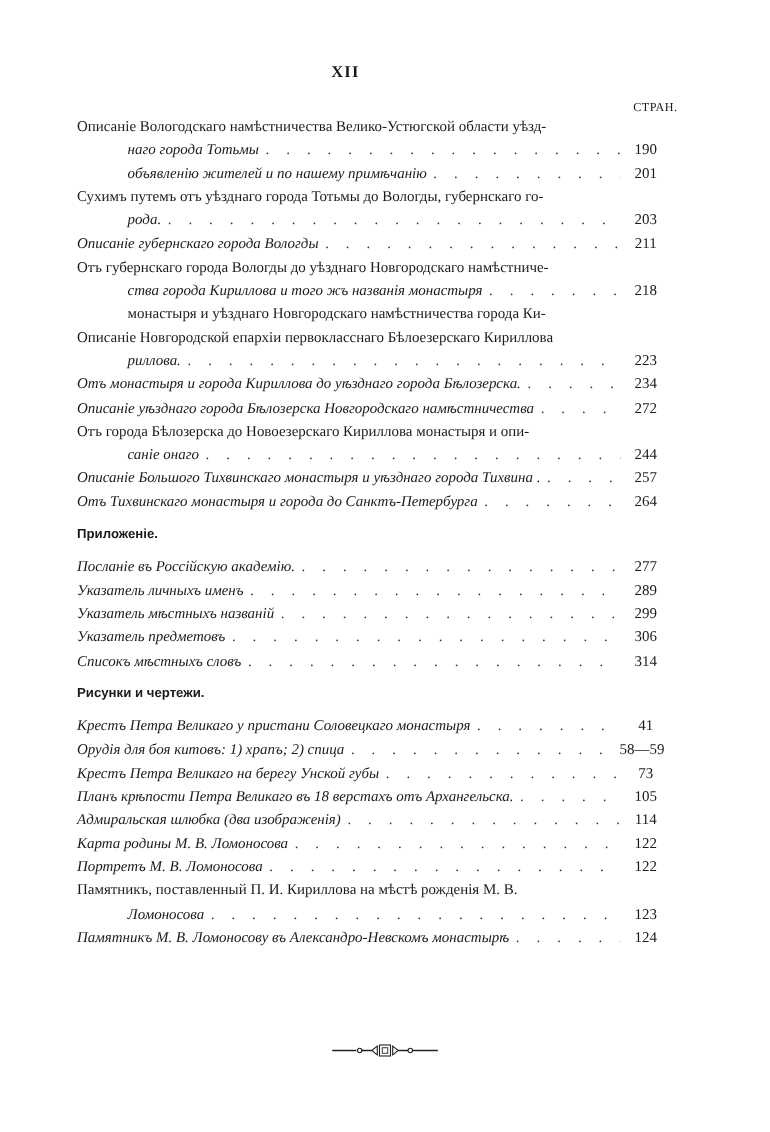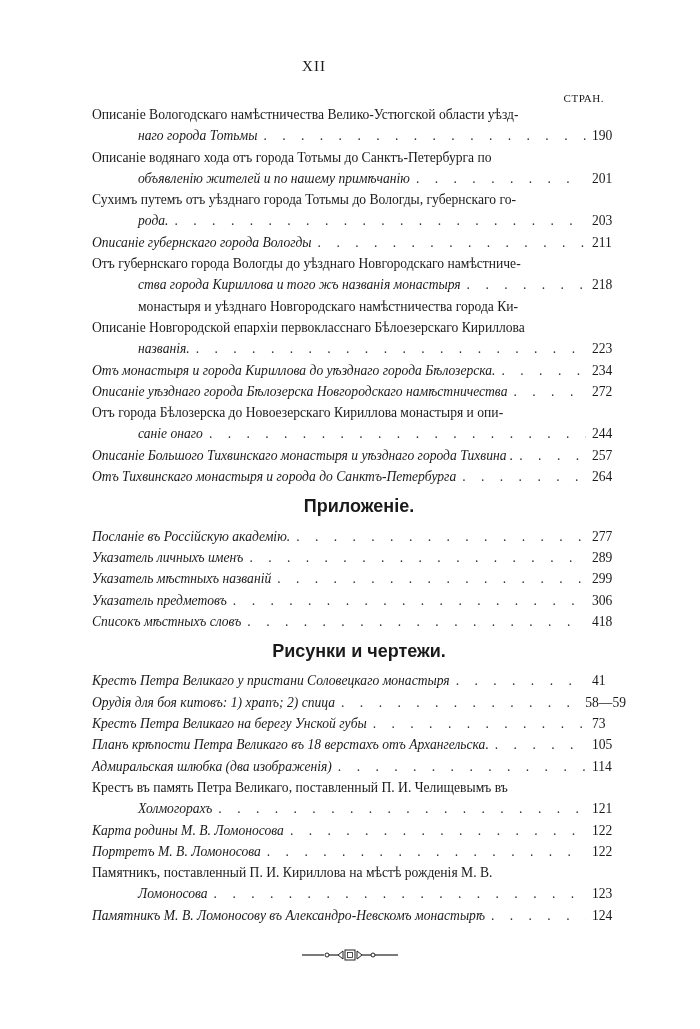--- a/index.html
+++ b/index.html
@@ -1,50 +1,49 @@
 <!DOCTYPE html>
 <html><head>
 <meta charset="utf-8">
 <style>
   html, body { margin: 0; padding: 0; background: #ffffff; }
   body { width: 700px; height: 1029px; position: relative; overflow: hidden;
          font-family: "Liberation Serif", "DejaVu Serif", serif; color: #1a1a1a; }
   .page-num { position: absolute; top: 58px; left: 0; width: 628px; text-align: center;
-              font-size: 15px; font-weight: normal; letter-spacing: 1px; }
-  .strn { position: absolute; top: 92px; right: 96px; font-size: 11px; letter-spacing: 0.5px; }
-  .toc { position: absolute; left: 92px; top: 104px; width: 534px; font-size: 13.6px; line-height: 21.3px; }
+              font-size: 15px; font-weight: bold; letter-spacing: 1px; }
+  .strn { position: absolute; top: 92px; right: 84px; font-size: 11px; letter-spacing: 0.5px; }
+  .toc { position: absolute; left: 70px; top: 104px; width: 534px; font-size: 13.6px; line-height: 21.3px; }
   .entry { position: relative; }
   .line { white-space: nowrap; }
   .line.cont { padding-left: 46px; }
   .last { display: flex; align-items: baseline; }
   .last .txt { white-space: nowrap; font-style: italic; }
   .dots { flex: 1; overflow: hidden; white-space: nowrap; letter-spacing: 6px; margin: 0 6px; color: #333; }
   .dots::before { content: ". . . . . . . . . . . . . . . . . . . . . . . . . . . . . . . . . . . . . . . . . . . . . . . . . . . . . . ."; }
-  .pg { min-width: 34px; text-align: left; }
-  .section-head { text-align: center; font-family: "Liberation Sans", "DejaVu Sans", sans-serif;
-                  font-weight: bold; font-size: 18px; margin: 9px 0 8px 0; }
+  .pg { min-width: 34px; text-align: center; }
+  .section-head { text-align: left; font-family: "Liberation Sans", "DejaVu Sans", sans-serif;
+                  font-weight: bold; font-size: 12px; margin: 9px 0 8px 0; }
   .ornament { position: absolute; top: 945px; left: 300px; width: 100px; height: 20px; }
 </style>
 </head>
 <body>
 
 <div class="page-num">XII</div>
 <div class="strn">СТРАН.</div>
 
 <div class="toc" id="toc">
     <div class="entry">
       <div class="line"><span class="txt">Описаніе Вологодскаго намѣстничества Велико-Устюгской области уѣзд-</span></div>
       <div class="line cont last">
         <span class="txt">наго города Тотьмы</span>
         <span class="dots"></span>
         <span class="pg">190</span>
       </div>
     </div>
     <div class="entry">
-      <div class="line"><span class="txt">Описаніе водянаго хода отъ города Тотьмы до Санктъ-Петербурга по</span></div>
       <div class="line cont last">
         <span class="txt">объявленію жителей и по нашему примѣчанію</span>
         <span class="dots"></span>
         <span class="pg">201</span>
       </div>
     </div>
     <div class="entry">
       <div class="line"><span class="txt">Сухимъ путемъ отъ уѣзднаго города Тотьмы до Вологды, губернскаго го-</span></div>
       <div class="line cont last">
         <span class="txt">рода.</span>
@@ -64,21 +63,21 @@
       <div class="line cont last">
         <span class="txt">ства города Кириллова и того жъ названія монастыря</span>
         <span class="dots"></span>
         <span class="pg">218</span>
       </div>
     </div>
     <div class="entry">
       <div class="line cont"><span class="txt">монастыря и уѣзднаго Новгородскаго намѣстничества города Ки-</span></div>
       <div class="line"><span class="txt">Описаніе Новгородской епархіи первокласснаго Бѣлоезерскаго Кириллова</span></div>
       <div class="line cont last">
-        <span class="txt">названія.</span>
+        <span class="txt">риллова.</span>
         <span class="dots"></span>
         <span class="pg">223</span>
       </div>
     </div>
     <div class="entry">
       <div class="line last">
         <span class="txt">Отъ монастыря и города Кириллова до уѣзднаго города Бѣлозерска.</span>
         <span class="dots"></span>
         <span class="pg">234</span>
       </div>
@@ -138,21 +137,21 @@
       <div class="line last">
         <span class="txt">Указатель предметовъ</span>
         <span class="dots"></span>
         <span class="pg">306</span>
       </div>
     </div>
     <div class="entry">
       <div class="line last">
         <span class="txt">Списокъ мѣстныхъ словъ</span>
         <span class="dots"></span>
-        <span class="pg">418</span>
+        <span class="pg">314</span>
       </div>
     </div>
     <div class="section-head">Рисунки и чертежи.</div>
     <div class="entry">
       <div class="line last">
         <span class="txt">Крестъ Петра Великаго у пристани Соловецкаго монастыря</span>
         <span class="dots"></span>
         <span class="pg">41</span>
       </div>
     </div>
@@ -175,28 +174,20 @@
         <span class="txt">Планъ крѣпости Петра Великаго въ 18 верстахъ отъ Архангельска.</span>
         <span class="dots"></span>
         <span class="pg">105</span>
       </div>
     </div>
     <div class="entry">
       <div class="line last">
         <span class="txt">Адмиральская шлюбка (два изображенія)</span>
         <span class="dots"></span>
         <span class="pg">114</span>
-      </div>
-    </div>
-    <div class="entry">
-      <div class="line"><span class="txt">Крестъ въ память Петра Великаго, поставленный П. И. Челищевымъ въ</span></div>
-      <div class="line cont last">
-        <span class="txt">Холмогорахъ</span>
-        <span class="dots"></span>
-        <span class="pg">121</span>
       </div>
     </div>
     <div class="entry">
       <div class="line last">
         <span class="txt">Карта родины М. В. Ломоносова</span>
         <span class="dots"></span>
         <span class="pg">122</span>
       </div>
     </div>
     <div class="entry">

